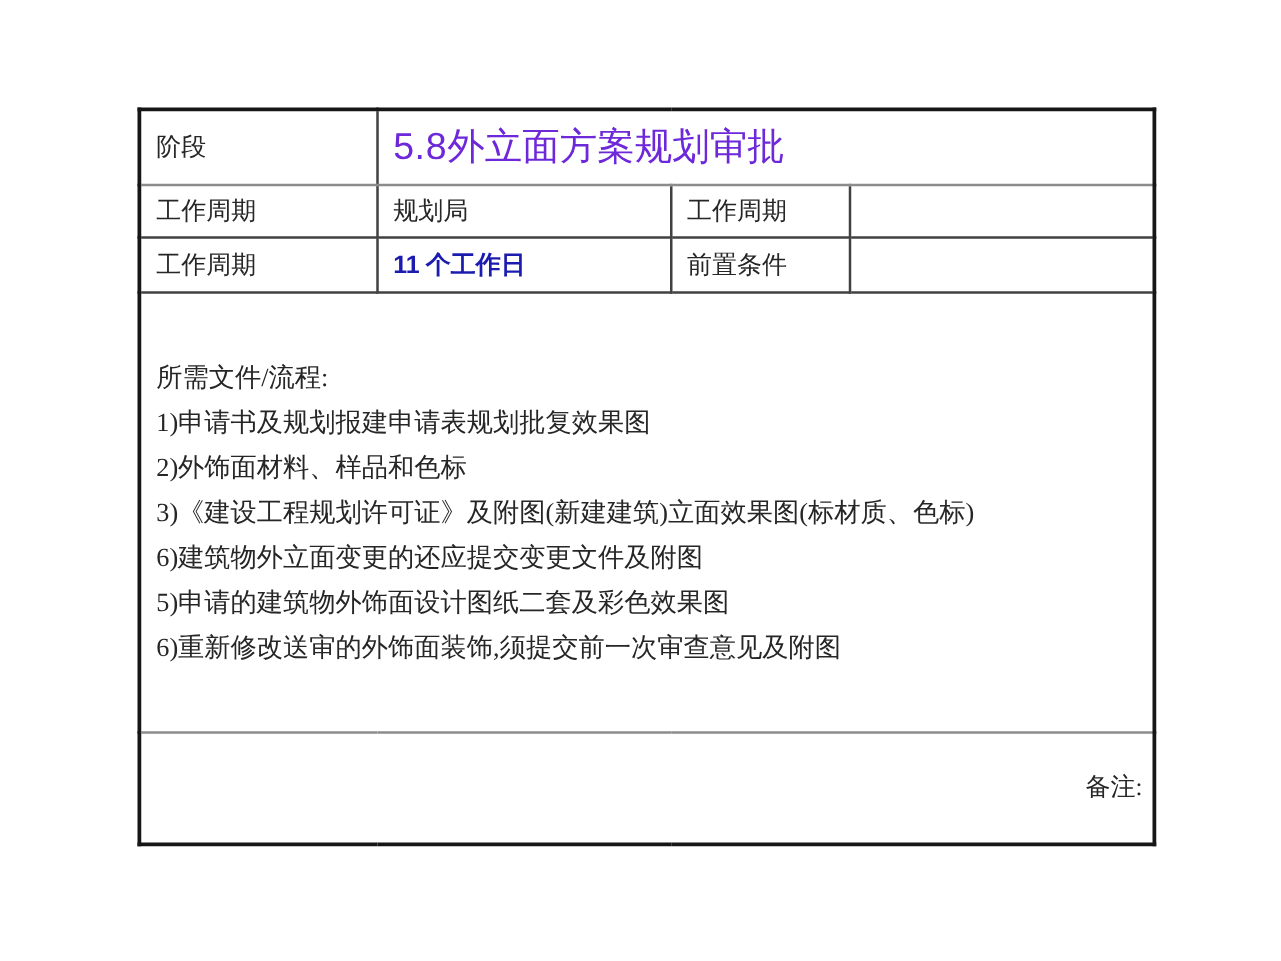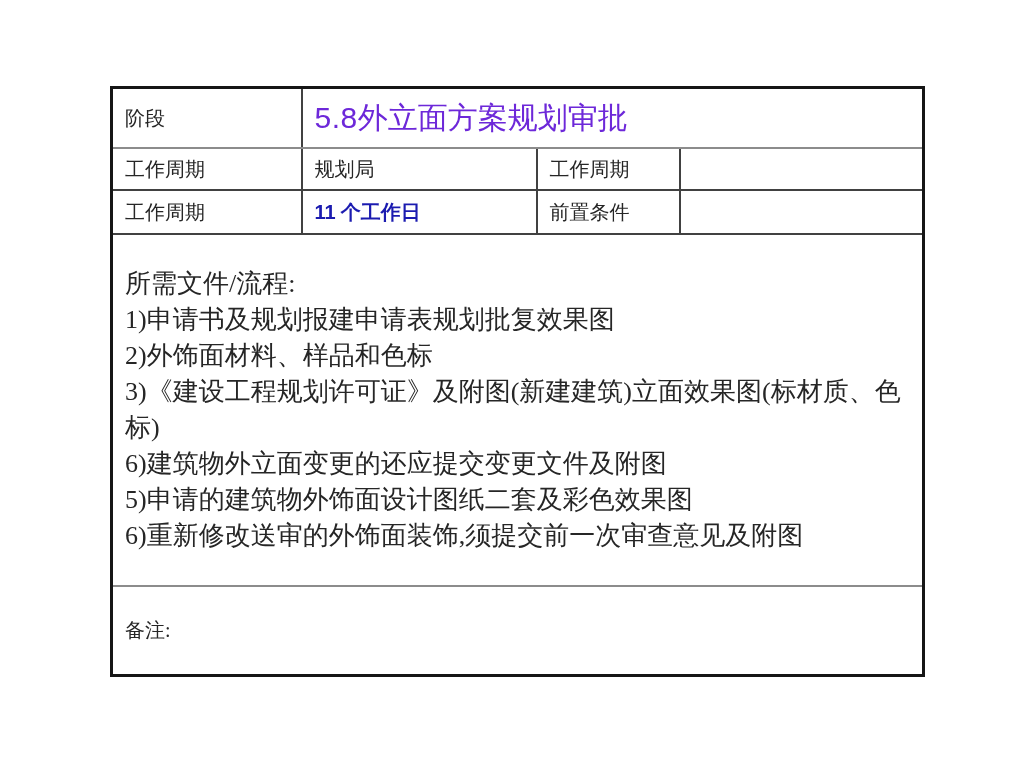--- a/index.html
+++ b/index.html
@@ -74,26 +74,27 @@
     font-size: 20px;
   }
   td.period-value-cell { padding-left: 30px; }
   .period-unit { }
 
   td.documents-cell {
     vertical-align: top;
     padding: 6px 12px 0 12px;
   }
   .doc-line {
-    font-size: 26px;
+    font-size: 21px;
     line-height: 36px;
   }
   td.remark-cell {
     vertical-align: top;
     padding-top: 11px;
+    text-align: right;
   }
 </style>
 </head>
 <body>
 
 <div class="page">
   <table class="form">
     <colgroup>
       <col style="width:190px">
       <col style="width:235px">

